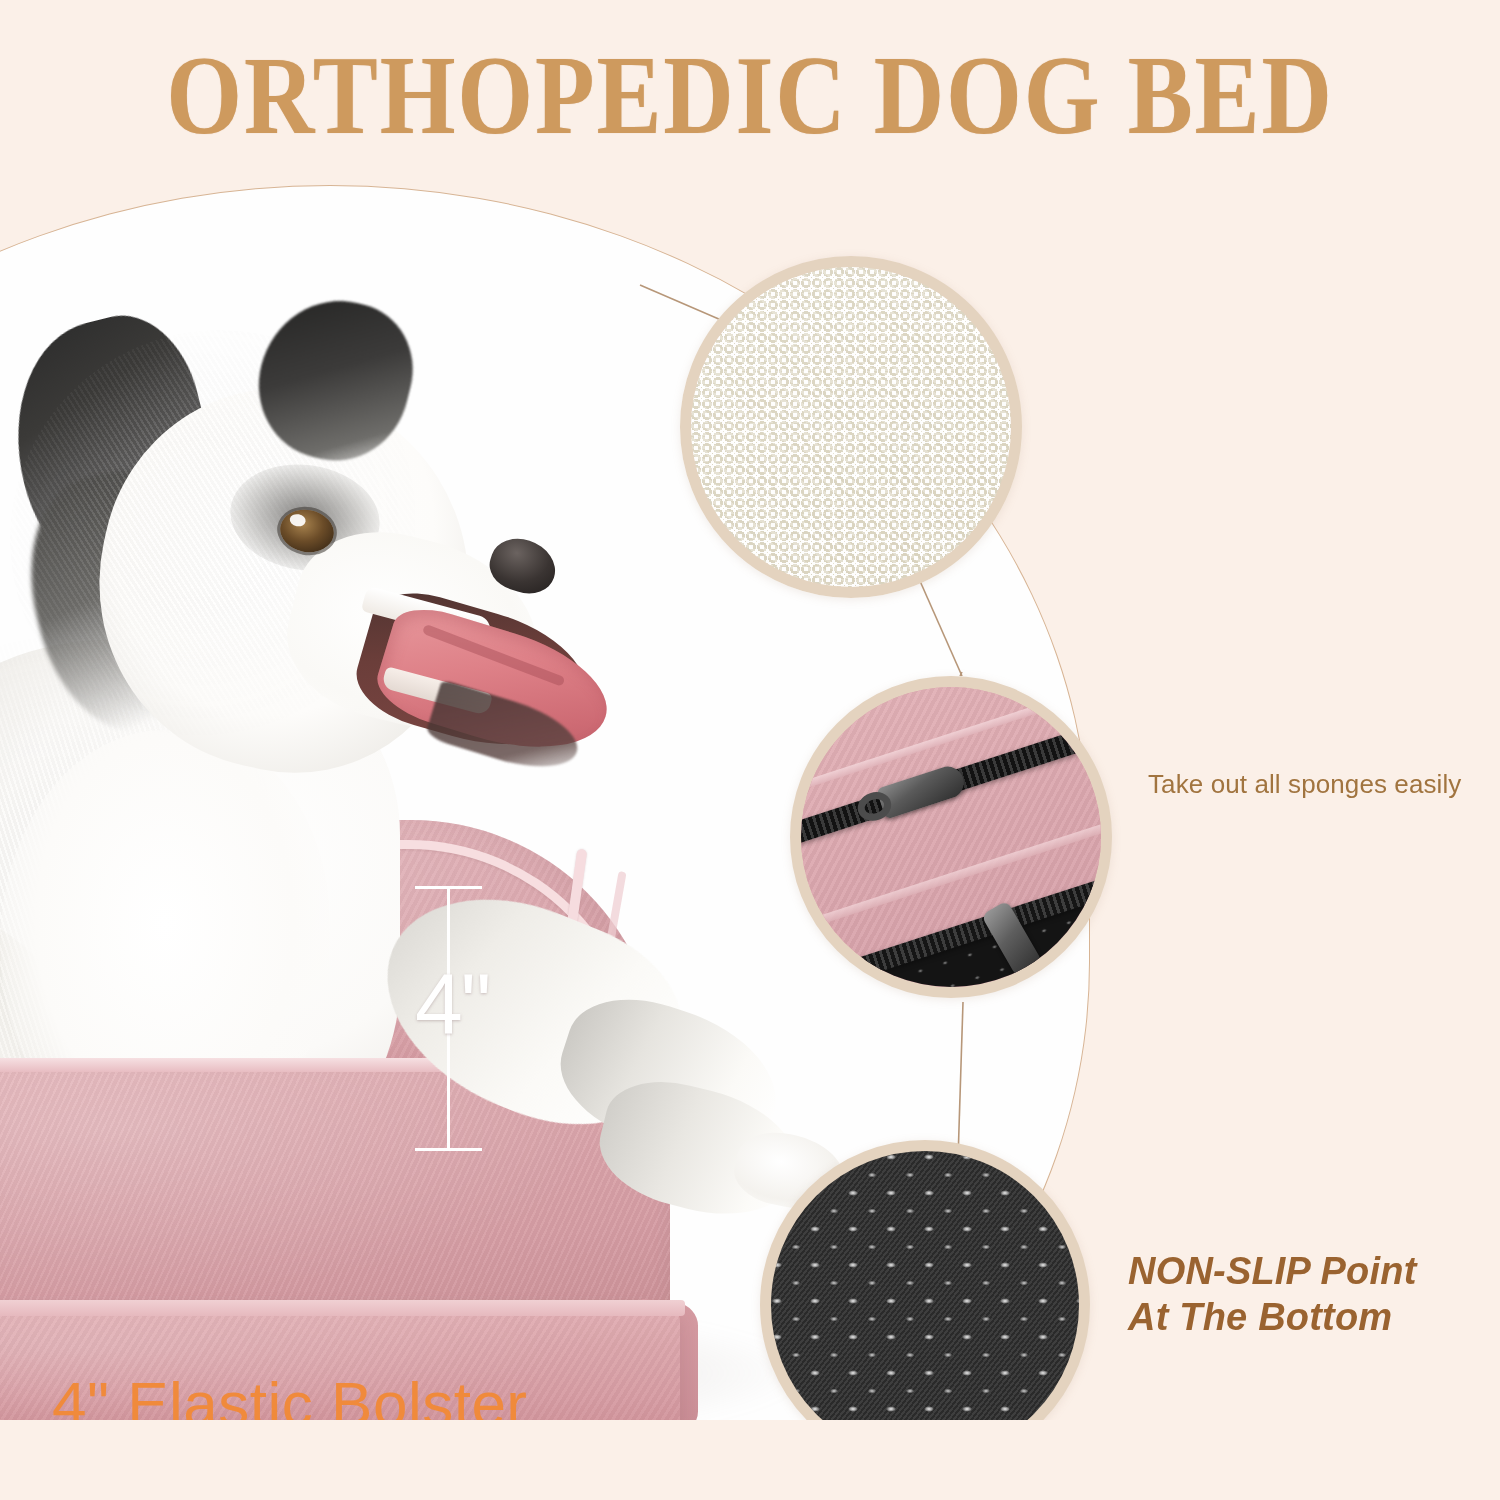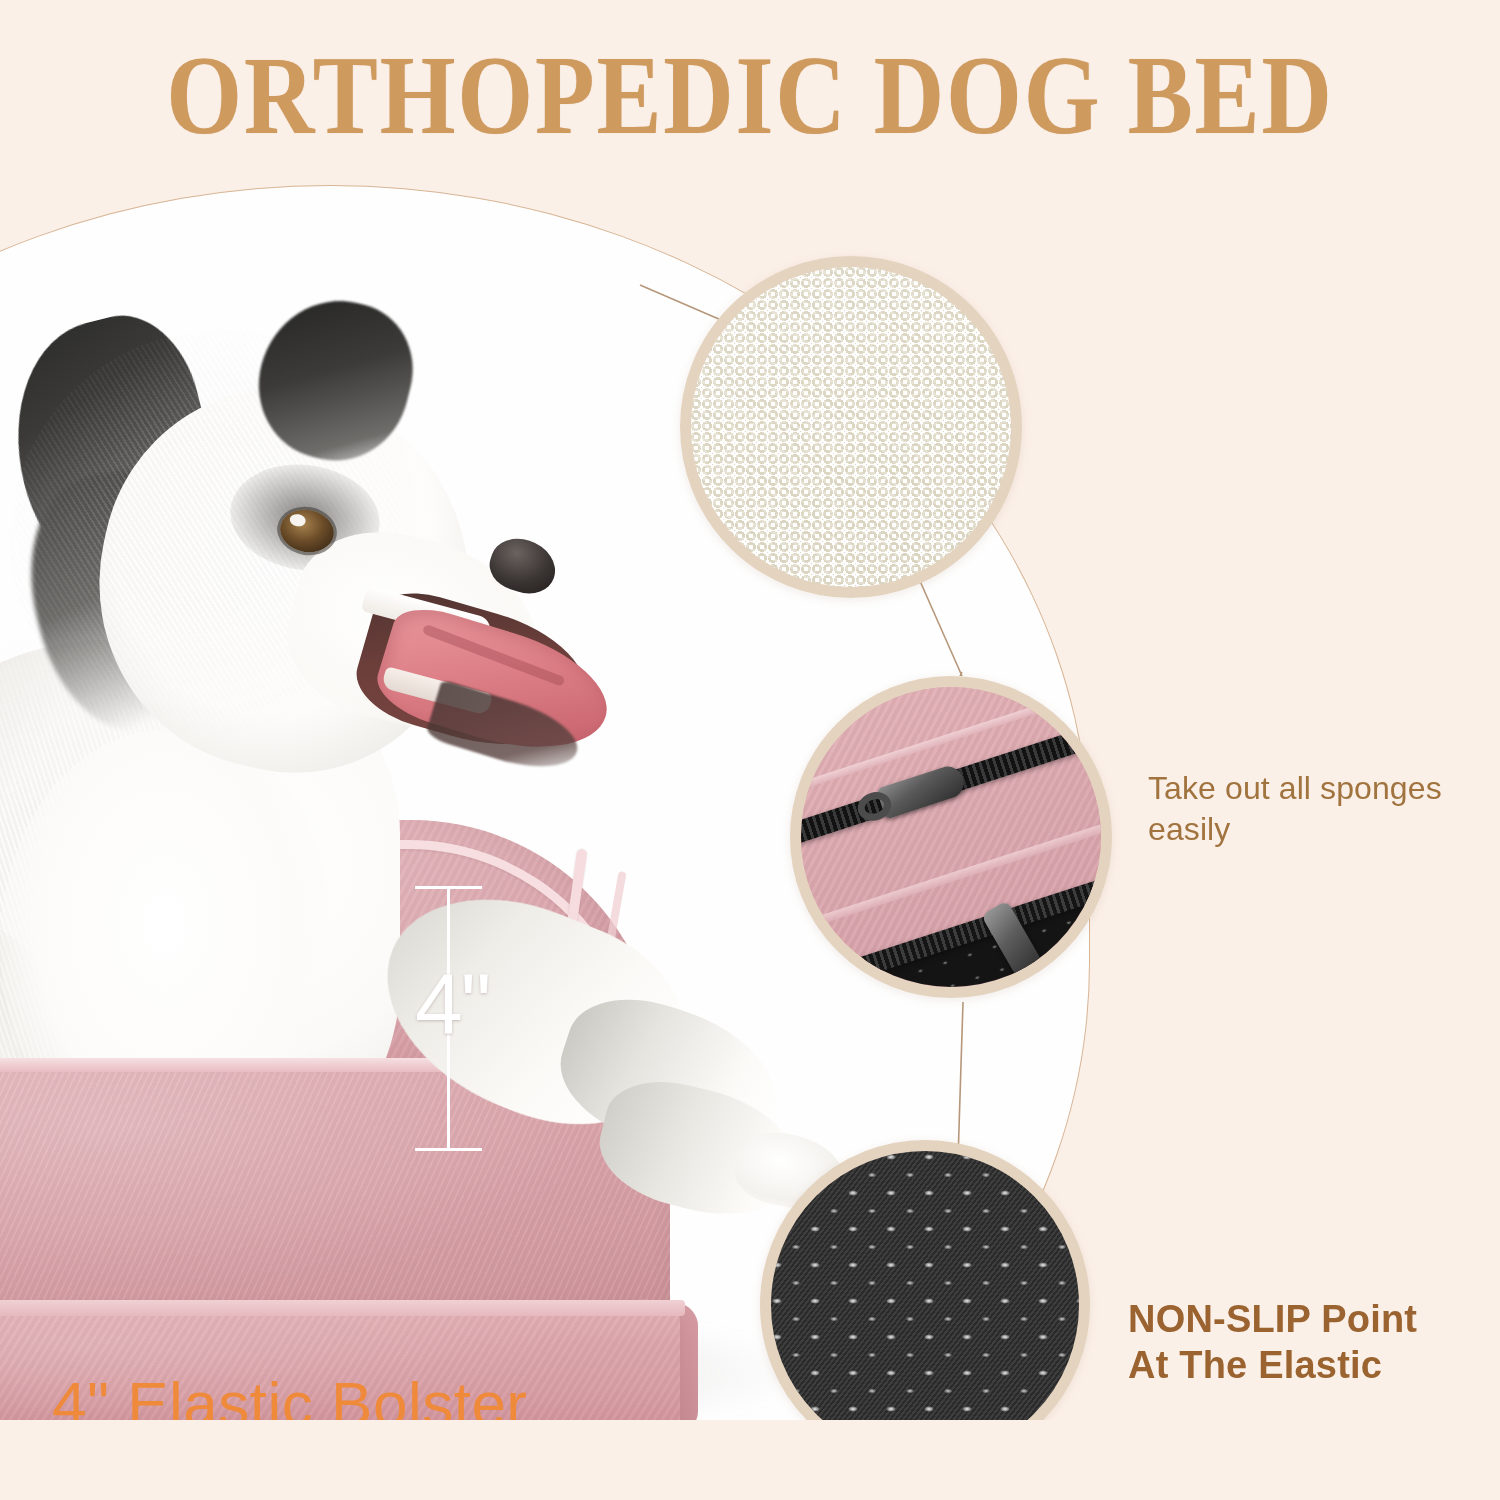--- a/index.html
+++ b/index.html
@@ -394,25 +394,25 @@
   .pull2{position:absolute;left:196px;top:216px;width:30px;height:72px;transform:rotate(-30deg);
     background:linear-gradient(160deg,#9A9A9A 0%, #5E5E5E 45%, #303030 100%);
     border-radius:8px;box-shadow:0 2px 4px rgba(0,0,0,.45);}
 
   
   .lines{position:absolute;left:0;top:0;width:1500px;height:1500px;pointer-events:none;}
 
   
   .lbl{position:absolute;font-family:"Liberation Sans", sans-serif;}
   .lbl-h{font-size:38px;font-weight:700;color:#9A6330;line-height:1.22;letter-spacing:.2px;white-space:nowrap;}
-  .lbl-p{font-size:32px;font-weight:400;color:#A1743F;line-height:1.28;letter-spacing:.1px;}
+  .lbl-p{font-size:26px;font-weight:400;color:#A1743F;line-height:1.28;letter-spacing:.1px;}
 
   .l1{left:1050px;top:406px;}
   .l2{left:1148px;top:768px;}
-  .l3{left:1128px;top:1296px;}
+  .l3{left:1128px;top:1248px;font-style:italic;}
 
   
   .bolster-text{
     position:absolute;left:52px;top:1368px;
     font-family:"Liberation Sans", sans-serif;
     font-weight:400;font-size:62px;color:#F08A3B;letter-spacing:.5px;white-space:nowrap;
   }
 </style>
 </head>
 <body>
@@ -502,18 +502,18 @@
     <div class="dots2"></div>
   </div>
 
 
   <div class="lbl l2">
     <div class="lbl-p" style="max-width:330px;">Take out all sponges easily</div>
   </div>
 
   <div class="lbl l3">
     <div class="lbl-h">NON-SLIP Point</div>
-    <div class="lbl-h">At The Elastic</div>
+    <div class="lbl-h">At The Bottom</div>
   </div>
 
   <div class="bolster-text">4" Elastic Bolster</div>
 
 </div>
 
 </body></html>

